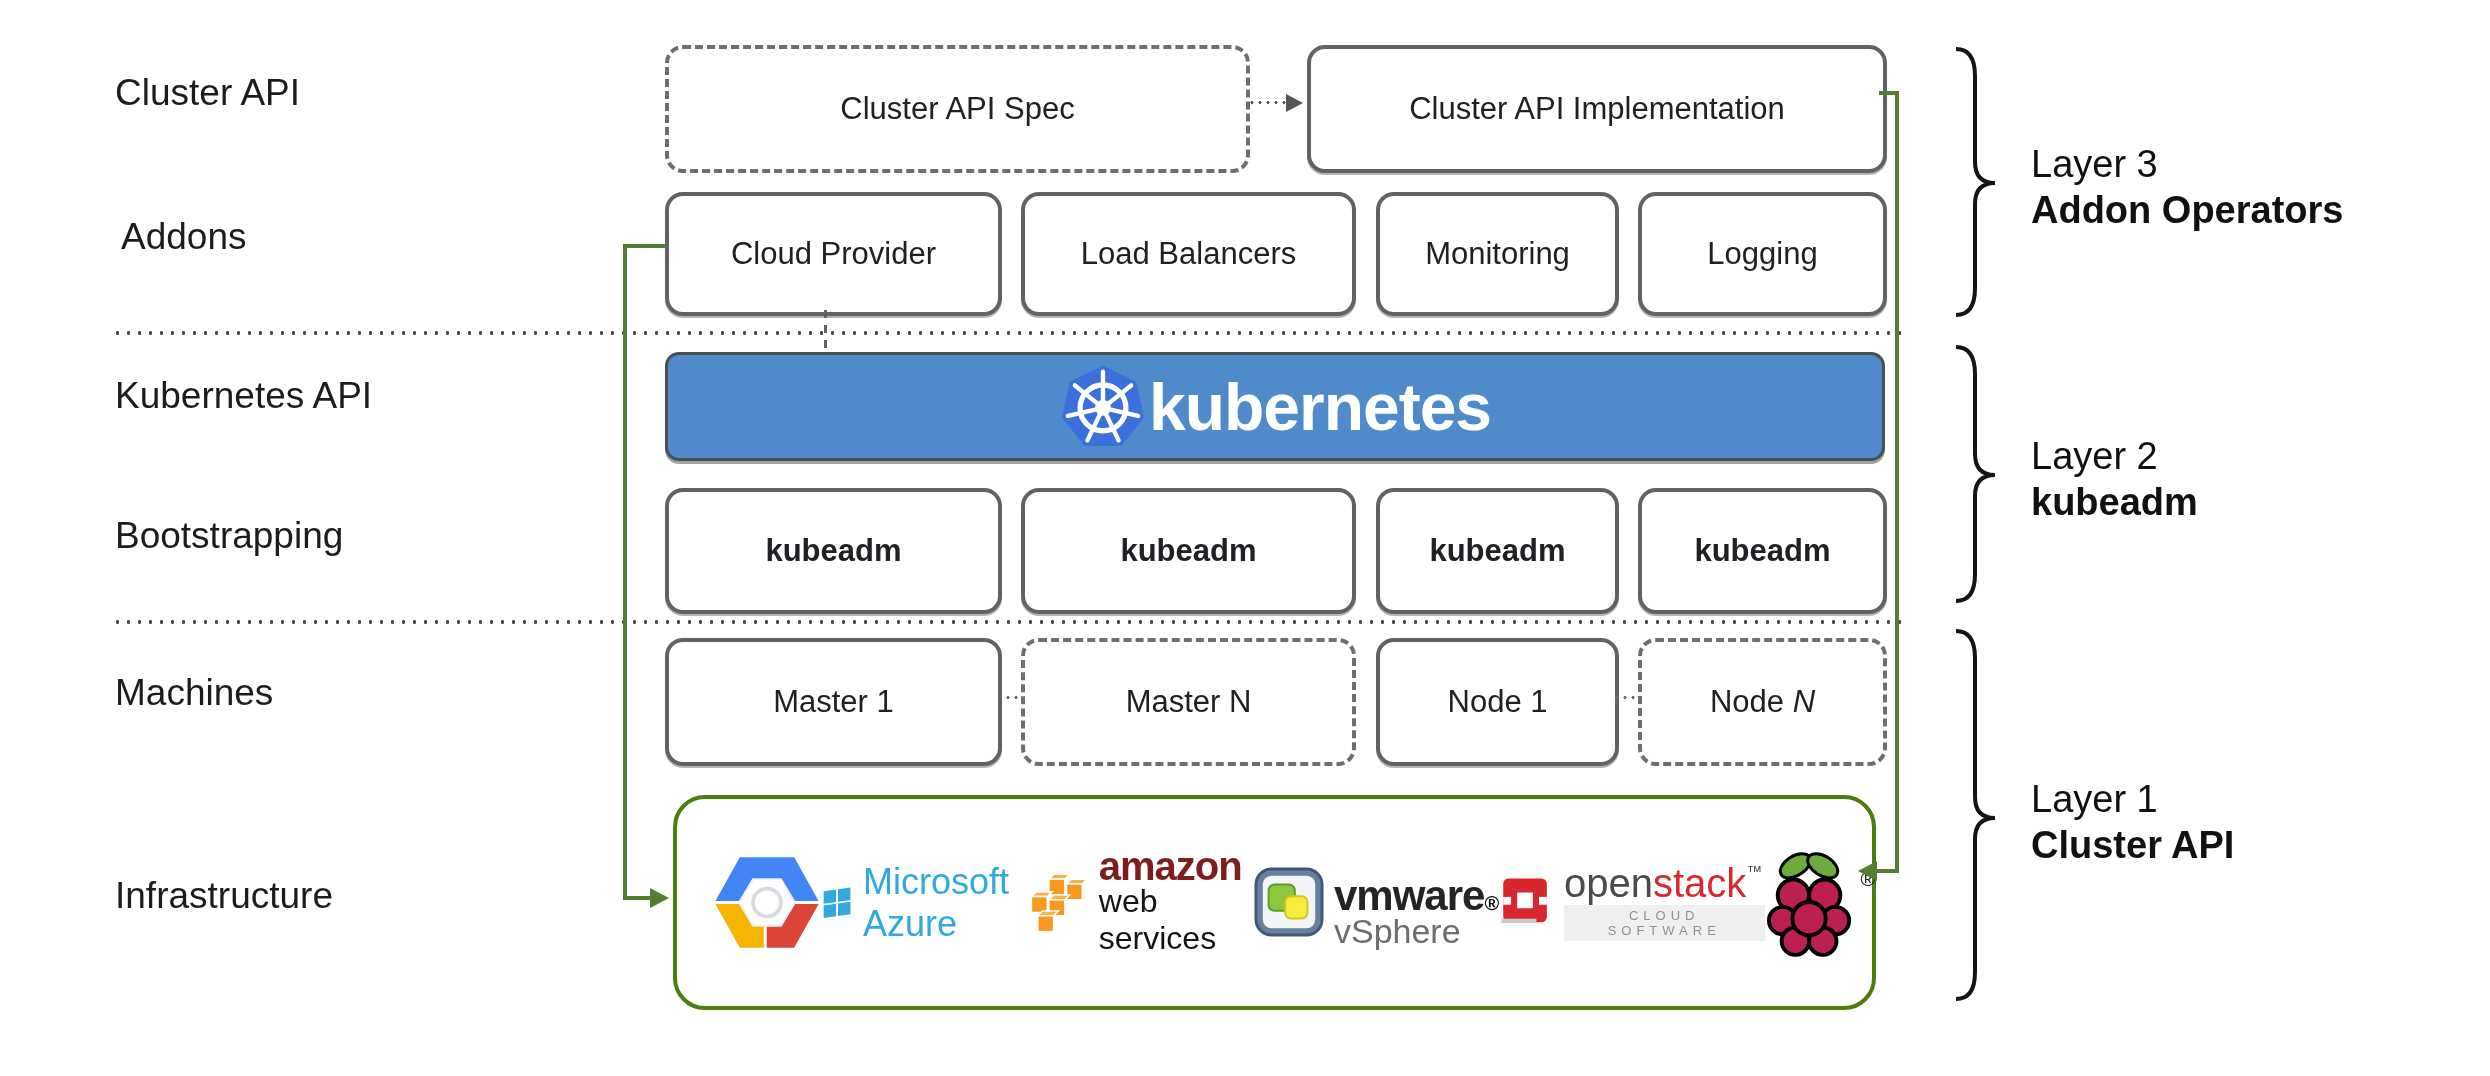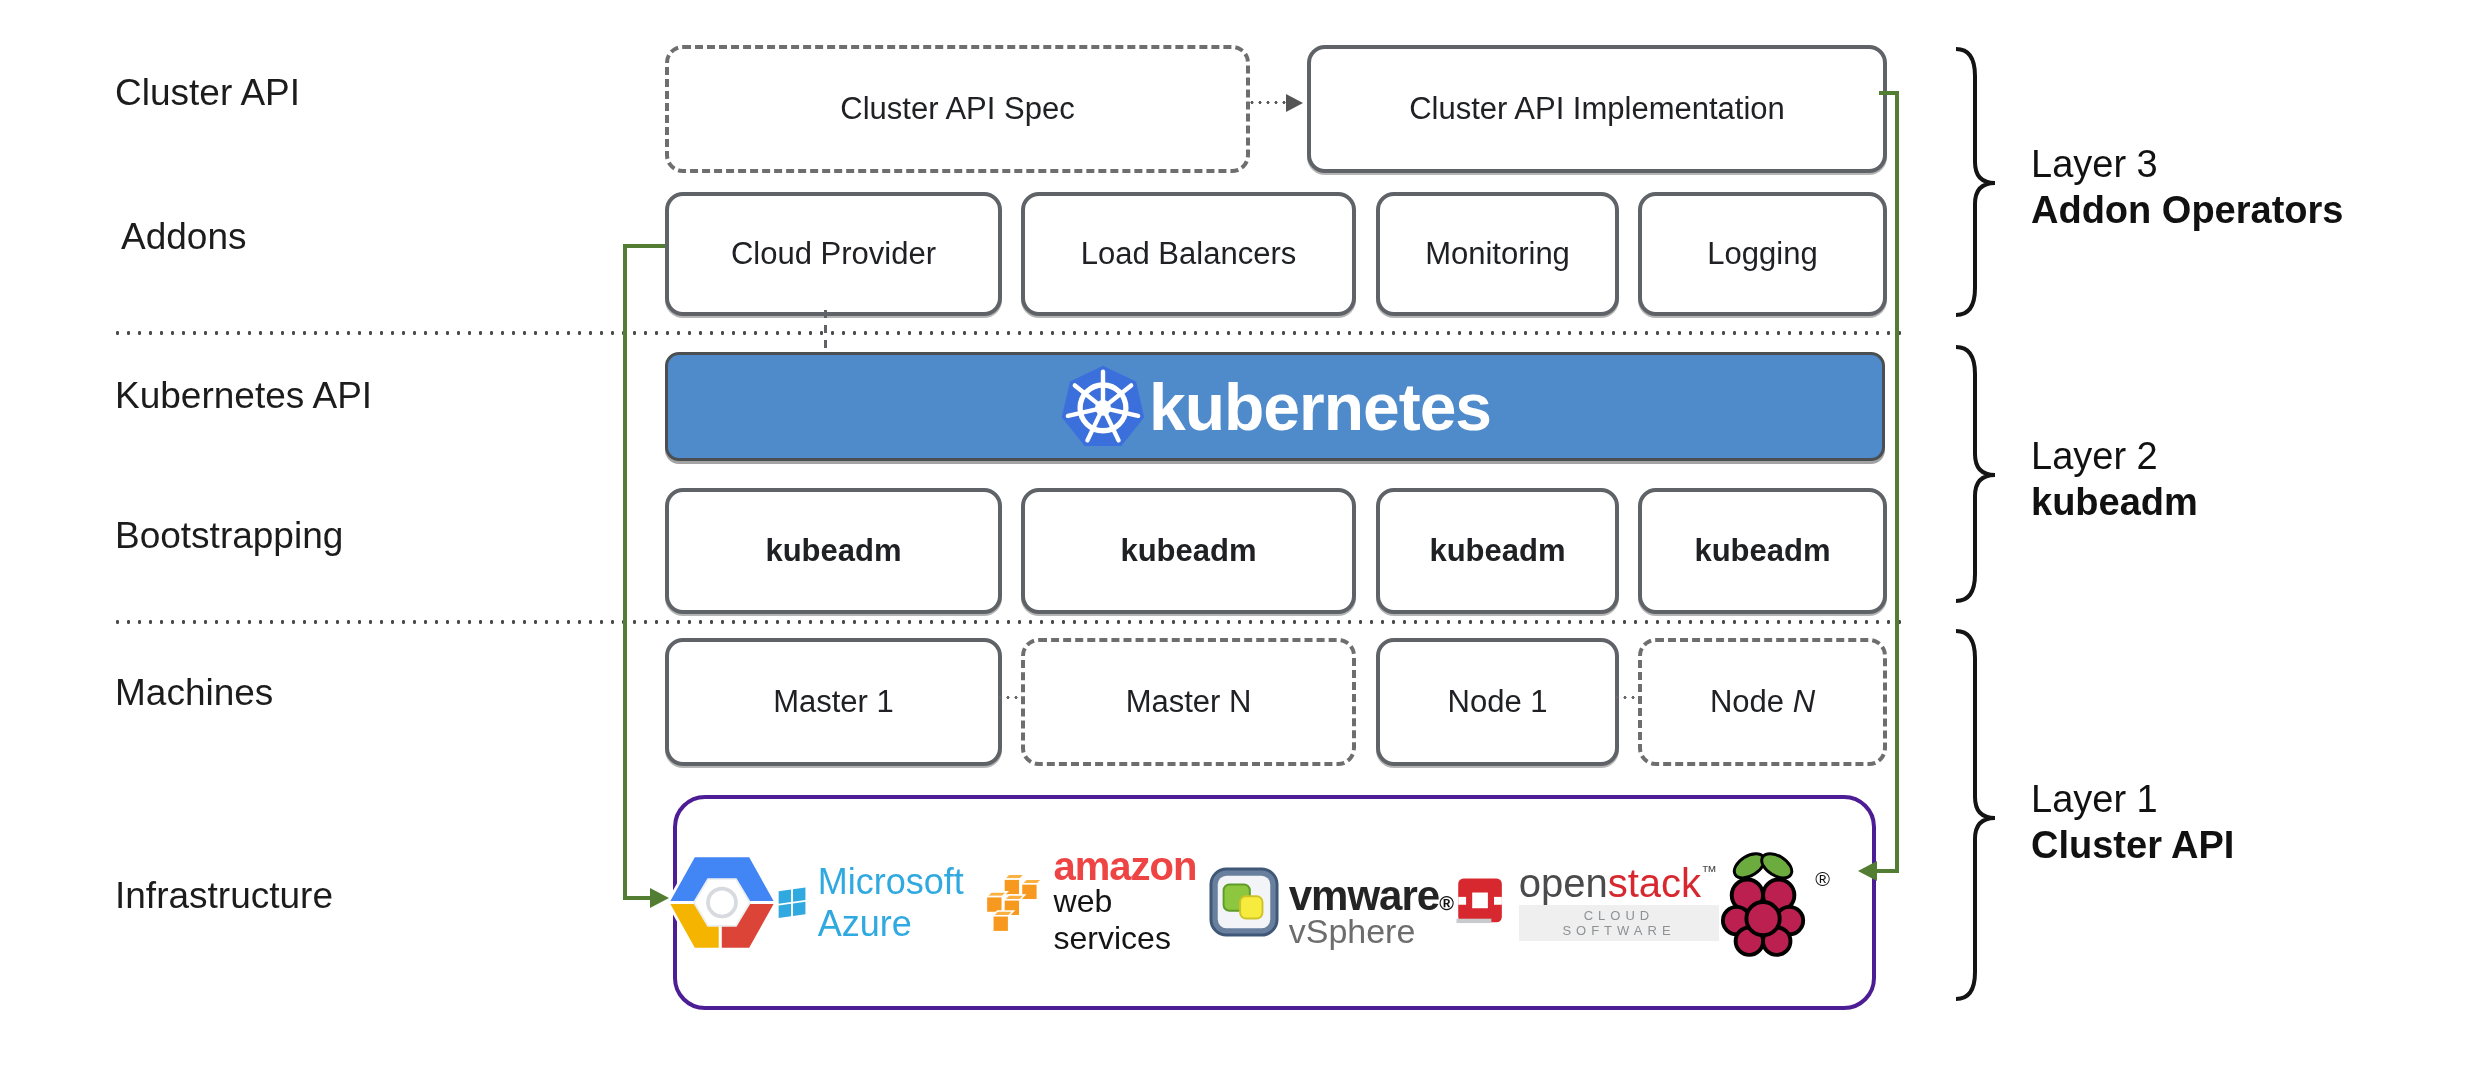--- a/index.html
+++ b/index.html
@@ -62,27 +62,27 @@
     border-left:19px solid #537d32;
   }
   .greenhead-left{
     position:absolute;width:0;height:0;
     border-top:10px solid transparent;border-bottom:10px solid transparent;
     border-right:19px solid #537d32;
   }
   
   .infra{
     position:absolute;left:673px;top:795px;width:1203px;height:215px;
-    background:#fff;border:4px solid #4c1d95;border-radius:32px;
-    display:flex;align-items:center;justify-content:flex-end;
+    background:#fff;border:4px solid #4d7c0f;border-radius:32px;
+    display:flex;align-items:center;justify-content:flex-start;
     padding:0 42px 0 34px;box-sizing:border-box;
   }
   .provider{display:flex;align-items:center;gap:10px;}
   .azure-text{font-size:36px;color:#2fa9e0;font-weight:500;}
-  .aws-text1{font-size:40px;font-weight:bold;color:#ef4444;line-height:.85;letter-spacing:-1px;}
+  .aws-text1{font-size:40px;font-weight:bold;color:#7f1d1d;line-height:.85;letter-spacing:-1px;}
   .aws-text2{font-size:32px;color:#141414;letter-spacing:0px;}
   .vm-text1{font-size:42px;font-weight:bold;color:#242424;line-height:.9;letter-spacing:-1px;margin-top:20px;}
   .vm-text2{font-size:34px;color:#6d6d6d;line-height:1;}
   .os-line1{font-size:40px;line-height:.9;}
   .os-open{color:#4b4b4d;} .os-stack{color:#d7282f;font-weight:500;} .os-tm{font-size:16px;color:#4b4b4d;vertical-align:top;}
   .os-tagline{margin-top:4px;background:#efeff0;color:#8e9194;font-size:13px;letter-spacing:5px;padding:3px 8px;text-align:center;}
   .reg{font-size:20px;color:#111;}
   
   .brace{position:absolute;left:1948px;width:52px;}
   .layerlbl{position:absolute;left:1993px;font-size:38px;line-height:46px;color:#111;white-space:nowrap;margin-left:38px;}

